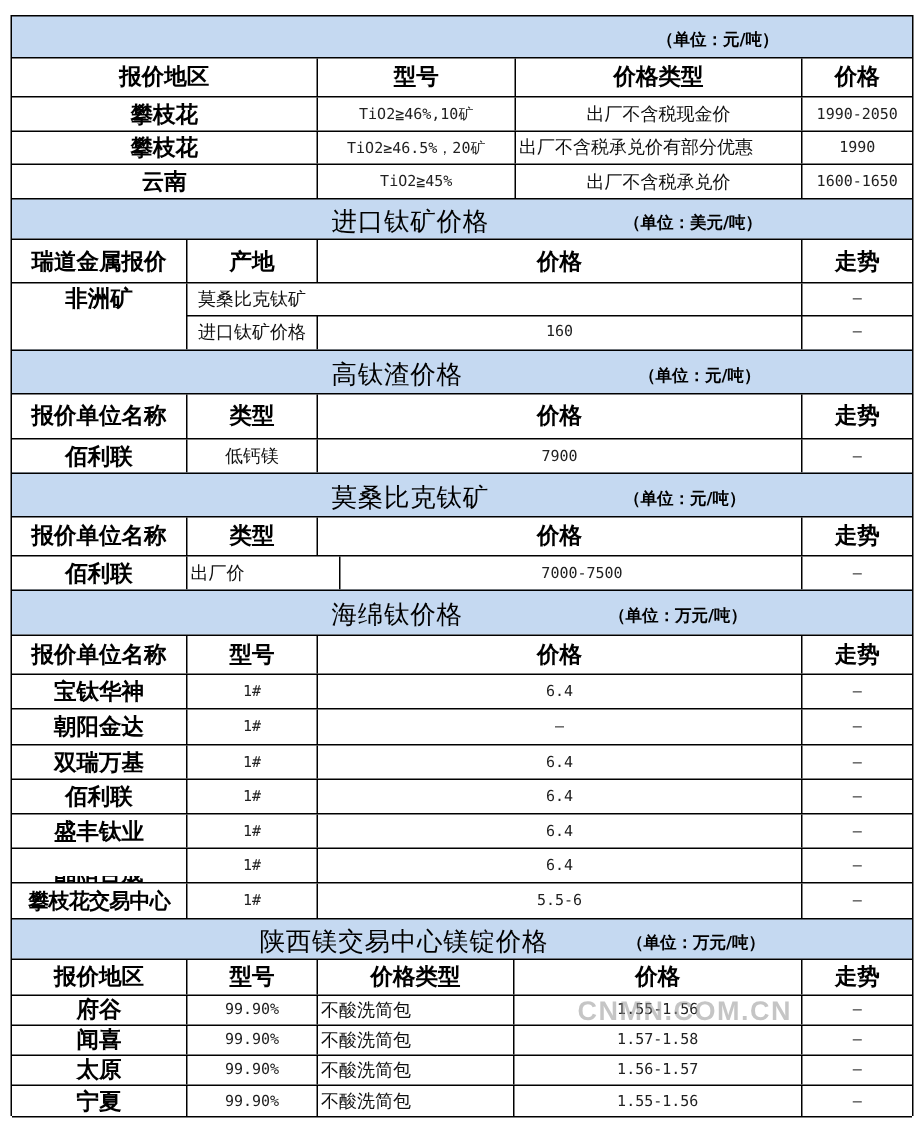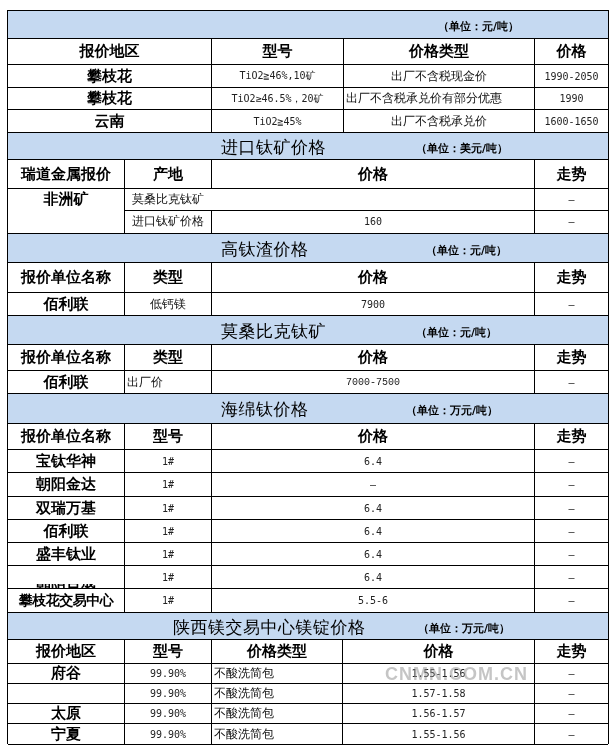--- a/index.html
+++ b/index.html
@@ -103,21 +103,21 @@
   </div>
   <div class="row" style="top:334px;height:26px;">
     <div class="cell hdr" style="left:0;width:116px;">报价单位名称</div>
     <div class="cell hdr bl" style="left:116px;width:87px;">类型</div>
     <div class="cell hdr bl" style="left:203px;width:323px;">价格</div>
     <div class="cell hdr bl" style="left:526px;width:74px;">走势</div>
   </div>
   <div class="row" style="top:360px;height:23px;">
     <div class="cell name" style="left:0;width:116px;">佰利联</div>
     <div class="cell cn bl left" style="left:116px;width:87px;">出厂价</div>
-    <div class="cell val bl" style="left:203px;width:323px;font-family:Liberation Mono, monospace;">7000-7500</div>
+    <div class="cell val bl" style="left:218px;width:323px;">7000-7500</div>
     <div class="cell val bl" style="left:526px;width:74px;">—</div>
   </div>
 
   <div class="band" style="top:383px;height:30px;">
     <span class="title" style="left:213px;top:4px;">海绵钛价格</span>
     <span class="unit" style="left:398px;top:9px;">（单位：万元/吨）</span>
   </div>
   <div class="row" style="top:413px;height:26px;">
     <div class="cell hdr" style="left:0;width:116px;">报价单位名称</div>
     <div class="cell hdr bl" style="left:116px;width:87px;">型号</div>
@@ -179,20 +179,21 @@
     <div class="cell hdr bl" style="left:526px;width:74px;">走势</div>
   </div>
   <div class="row" style="top:653px;height:20px;">
     <div class="cell name" style="left:0;width:116px;">府谷</div>
     <div class="cell val bl" style="left:116px;width:87px;">99.90%</div>
     <div class="cell cn bl left" style="left:203px;width:131px;">不酸洗简包</div>
     <div class="cell val bl" style="left:334px;width:192px;">1.55-1.56</div>
     <div class="cell val bl" style="left:526px;width:74px;">—</div>
   </div>
   <div class="row" style="top:673px;height:20px;">
+    <div class="cell name" style="left:0;width:116px;">闻喜</div>
     <div class="cell val bl" style="left:116px;width:87px;">99.90%</div>
     <div class="cell cn bl left" style="left:203px;width:131px;">不酸洗简包</div>
     <div class="cell val bl" style="left:334px;width:192px;">1.57-1.58</div>
     <div class="cell val bl" style="left:526px;width:74px;">—</div>
   </div>
   <div class="row" style="top:693px;height:20px;">
     <div class="cell name" style="left:0;width:116px;">太原</div>
     <div class="cell val bl" style="left:116px;width:87px;">99.90%</div>
     <div class="cell cn bl left" style="left:203px;width:131px;">不酸洗简包</div>
     <div class="cell val bl" style="left:334px;width:192px;">1.56-1.57</div>

